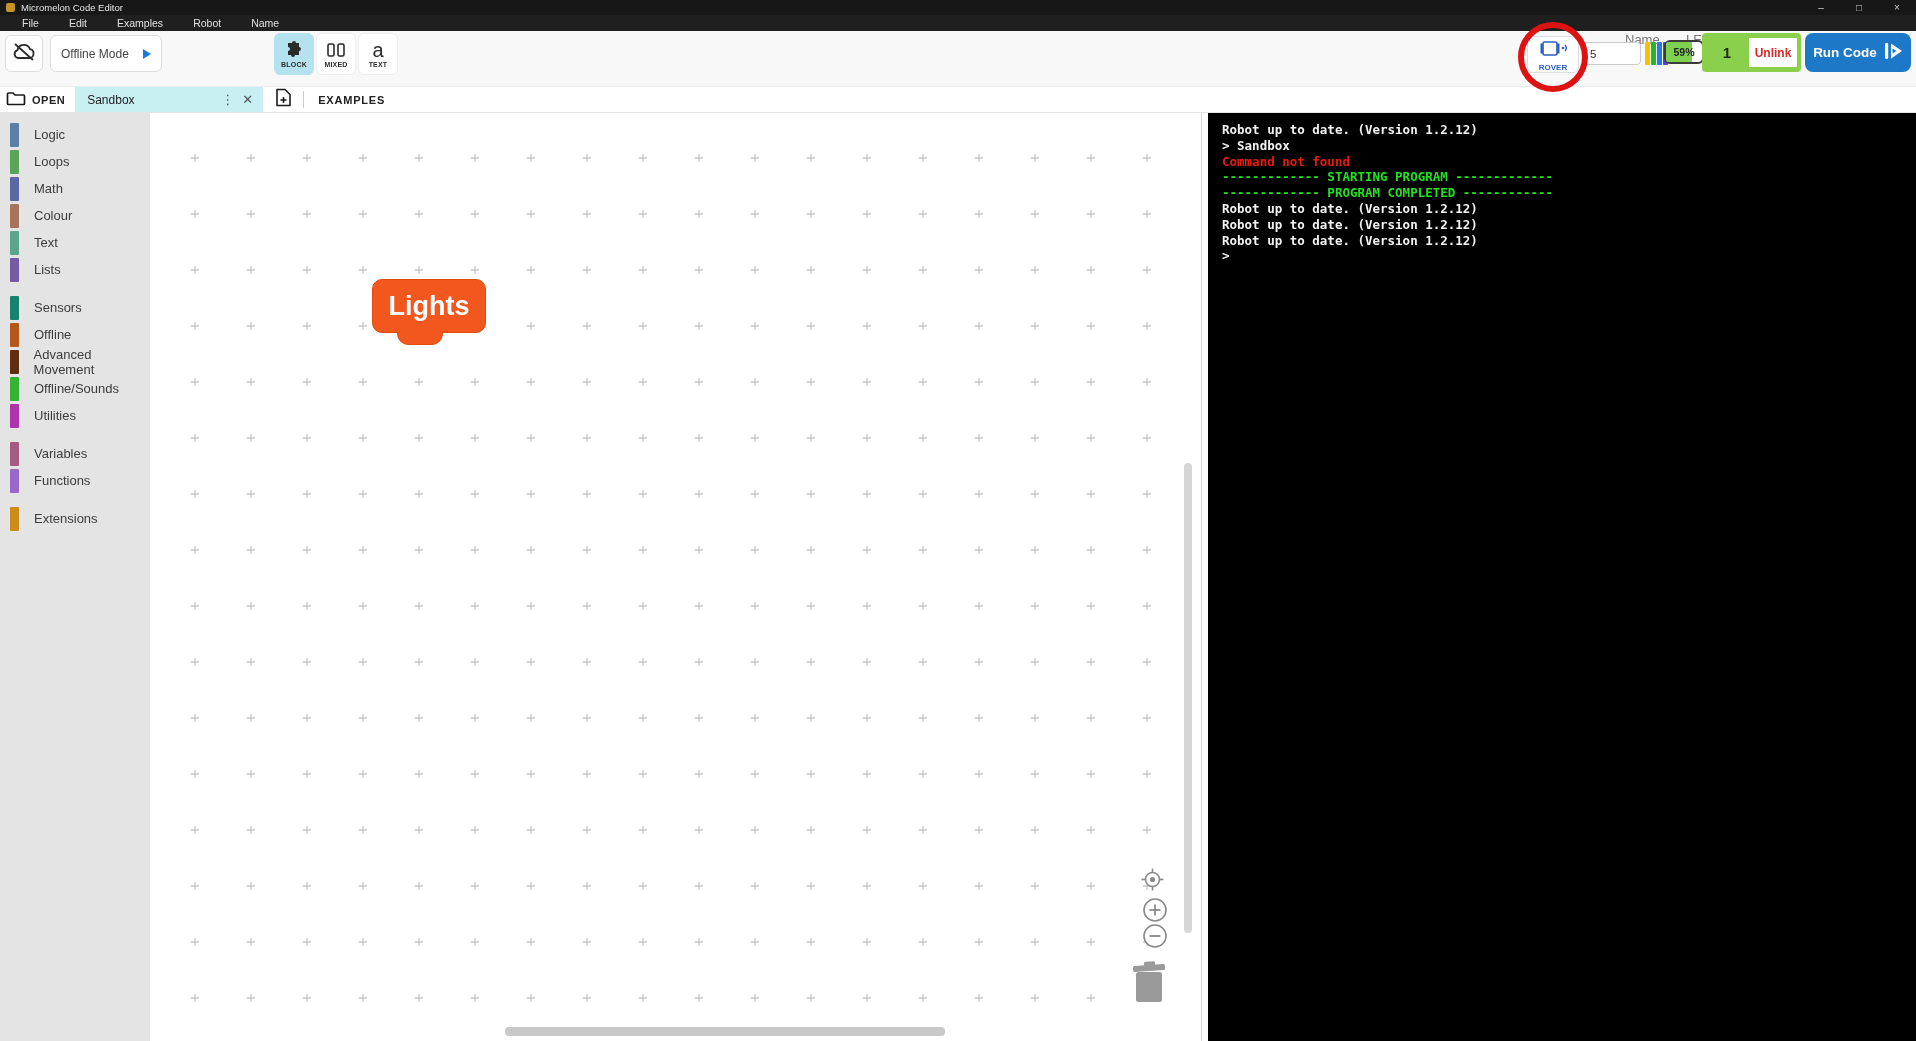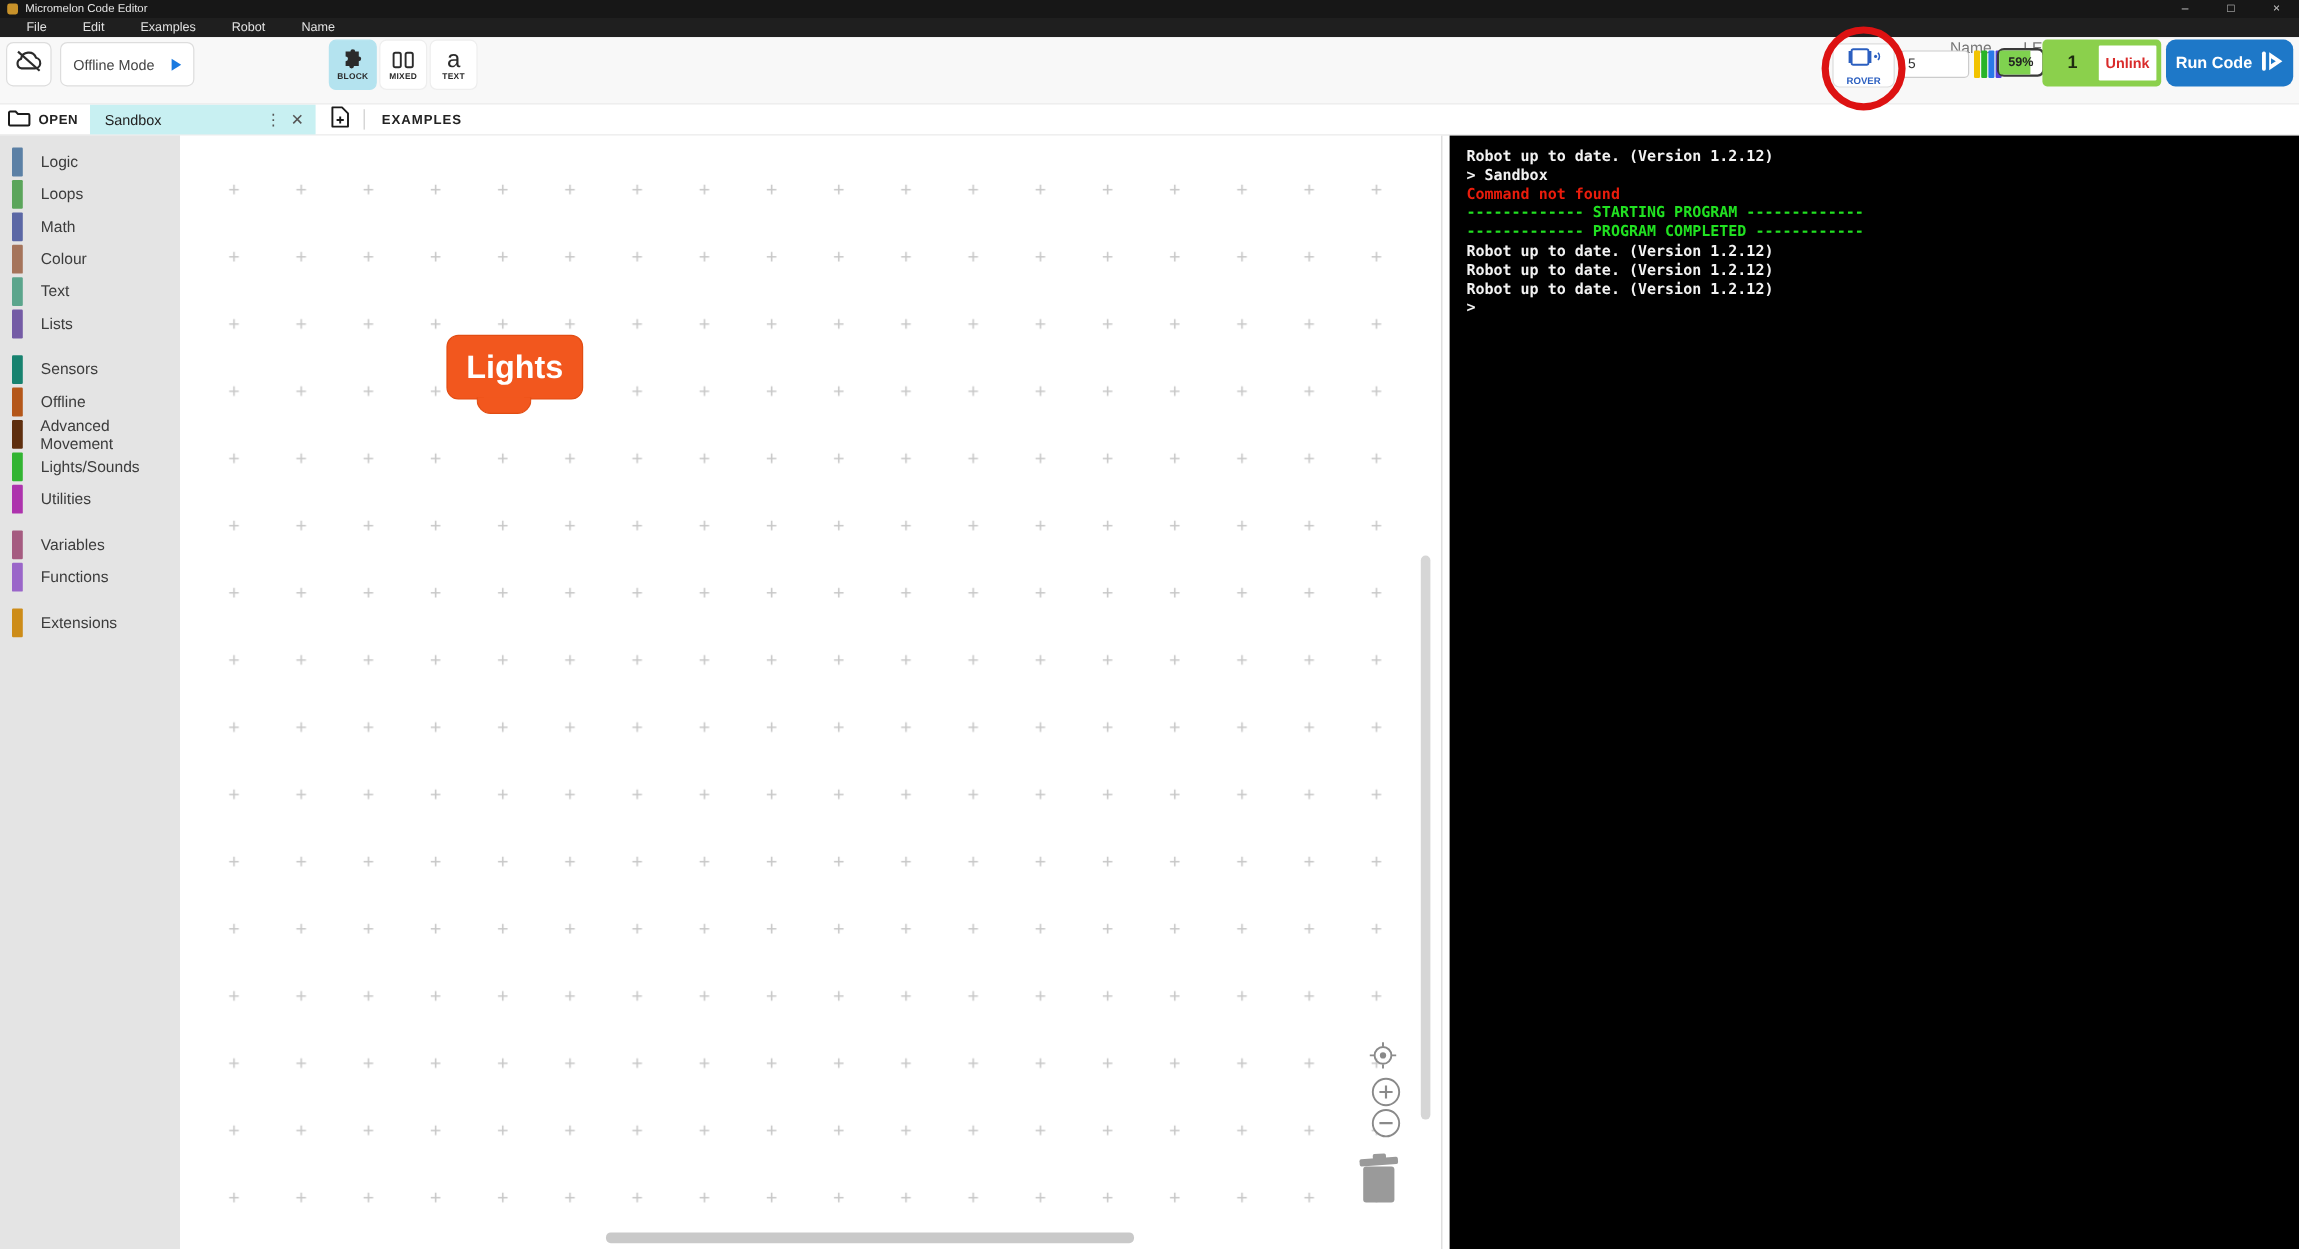--- a/index.html
+++ b/index.html
@@ -281,21 +281,21 @@
         <div class="cat-row">
           <span class="cat-bar" style="background: rgb(180, 87, 26);"></span>
           <span class="cat-label">Offline</span>
         </div>
         <div class="cat-row">
           <span class="cat-bar" style="background: rgb(94, 46, 14);"></span>
           <span class="cat-label">Advanced Movement</span>
         </div>
         <div class="cat-row">
           <span class="cat-bar" style="background: rgb(50, 180, 50);"></span>
-          <span class="cat-label">Lights/Sounds</span>
+          <span class="cat-label">Offline/Sounds</span>
         </div>
         <div class="cat-row">
           <span class="cat-bar" style="background: rgb(173, 51, 173);"></span>
           <span class="cat-label">Utilities</span>
         </div>
         <div class="cat-row gap">
           <span class="cat-bar" style="background: rgb(165, 91, 128);"></span>
           <span class="cat-label">Variables</span>
         </div>
         <div class="cat-row">

